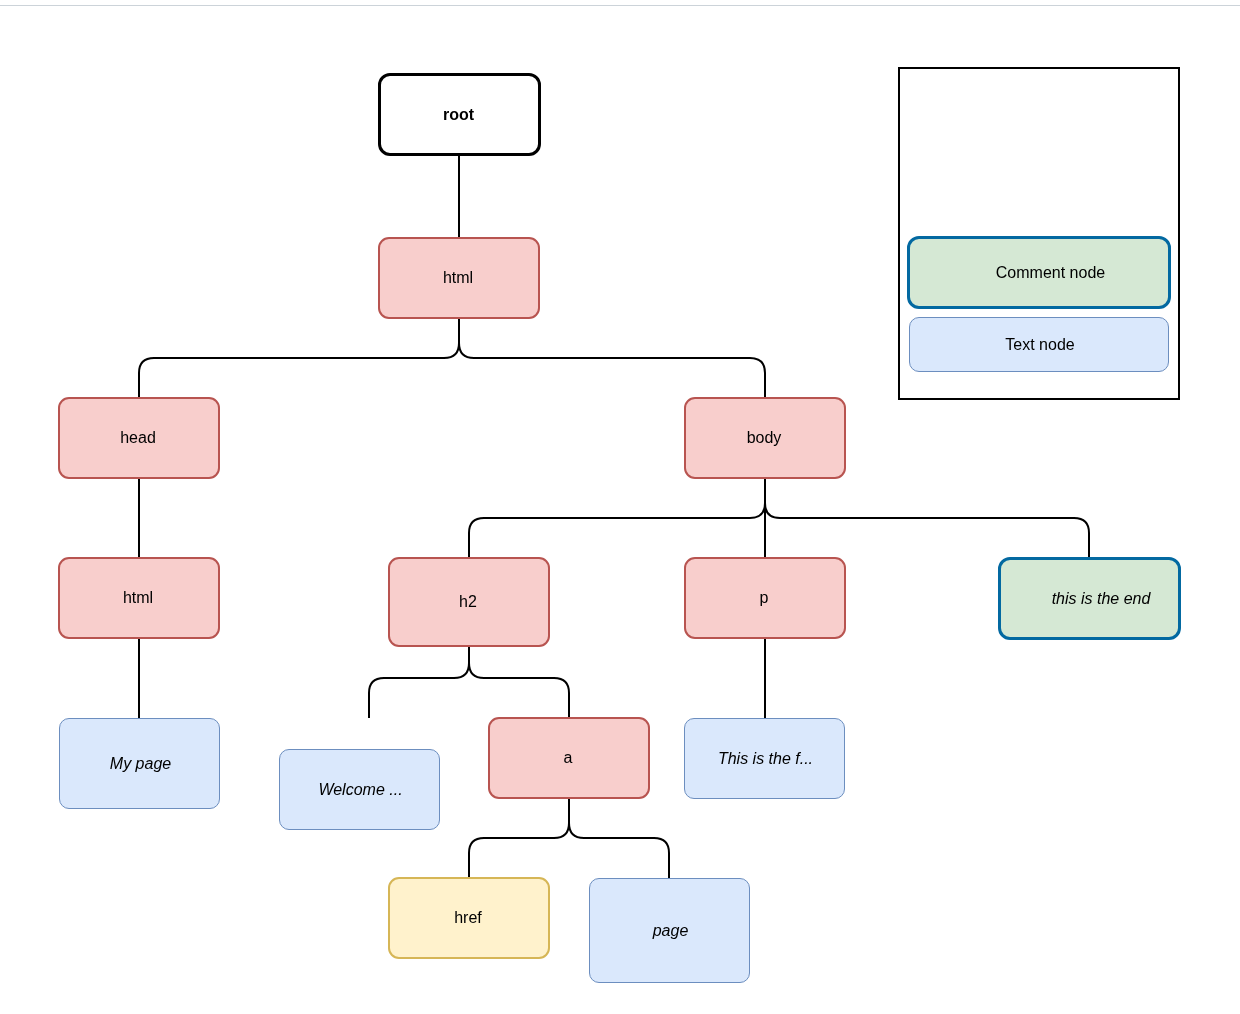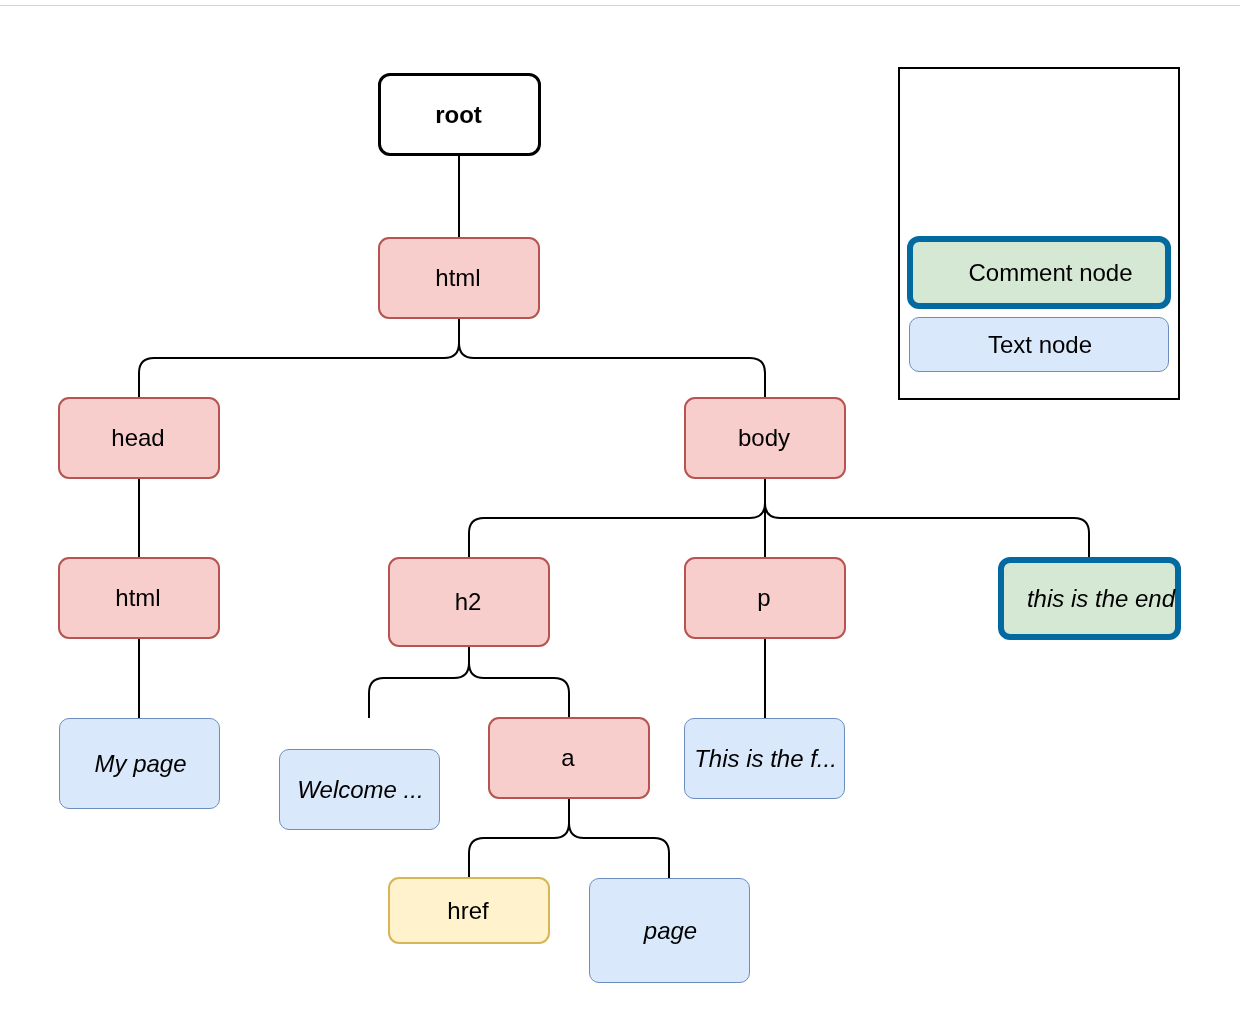--- a/index.html
+++ b/index.html
@@ -4,30 +4,30 @@
 <title>DOM tree diagram</title>
 <style>
   html,body{margin:0;padding:0;background:#ffffff;}
   body{width:1240px;height:1014px;overflow:hidden;
        font-family:"Liberation Sans",sans-serif;
        -webkit-font-smoothing:antialiased;}
   #stage{position:relative;width:1240px;height:1014px;background:#fff;}
   #toprule{position:absolute;left:0;top:5px;width:1240px;height:1px;background:#ccd3d9;}
   svg#edges{position:absolute;left:0;top:0;width:1240px;height:1014px;overflow:visible;}
   .node,.legend-item{position:absolute;box-sizing:border-box;display:flex;
-        align-items:center;justify-content:center;font-size:24px;line-height:1;
+        align-items:center;justify-content:center;font-size:16px;line-height:1;
         color:#000;text-align:center;white-space:nowrap;}
   .node span,.legend-item span{display:block;-webkit-font-smoothing:antialiased;
         transform:translate(-1px,0) translateZ(0);}
   #legend{position:absolute;box-sizing:border-box;border:2px solid #000;background:#fff;}
   .legend-item{font-style:normal;font-weight:normal;}
   .n-root{background:#ffffff;border:3px solid #000000;font-weight:bold;border-radius:12px;}
   .n-element{background:#f8cecc;border:2px solid #b85450;border-radius:11px;}
   .n-attribute{background:#fff2cc;border:2px solid #d6b656;border-radius:11px;}
-  .n-comment{background:#d5e8d4;border:6px solid #0369a1;font-style:italic;border-radius:12px;padding-left:25px;}
+  .n-comment{background:#d5e8d4;border:3px solid #0369a1;font-style:italic;border-radius:12px;padding-left:25px;}
   .n-text{background:#dae8fc;border:1px solid #6c8ebf;font-style:italic;border-radius:10px;}
   .legend-item.n-comment,.legend-item.n-text{font-style:normal;}
   .node.n-text span{transform:translate(1px,0) translateZ(0);}
 </style>
 </head>
 <body>
 
 <div id="stage">
   <div id="toprule"></div>
   <svg id="edges" viewBox="0 0 1240 1014">
@@ -75,21 +75,21 @@
       </div>
       <div class="node n-text" style="left: 279px; top: 718px; width: 161px; height: 81px; margin-top: 31px;">
         <span>Welcome ...</span>
       </div>
       <div class="node n-element" style="left: 488px; top: 717px; width: 162px; height: 82px;">
         <span>a</span>
       </div>
       <div class="node n-text" style="left: 684px; top: 718px; width: 161px; height: 81px;">
         <span>This is the f...</span>
       </div>
-      <div class="node n-attribute" style="left: 388px; top: 877px; width: 162px; height: 67px;">
+      <div class="node n-attribute" style="left: 388px; top: 877px; width: 162px; height: 82px;">
         <span>href</span>
       </div>
       <div class="node n-text" style="left: 589px; top: 878px; width: 161px; height: 105px; font-style: italic;">
         <span>page</span>
       </div>
     </div>
   <div id="legend" style="left: 898px; top: 67px; width: 282px; height: 333px;">
       <div class="legend-item node n-comment" style="left: 7px; top: 167px; width: 264px; height: 73px;">
         <span>Comment node</span>
       </div>

